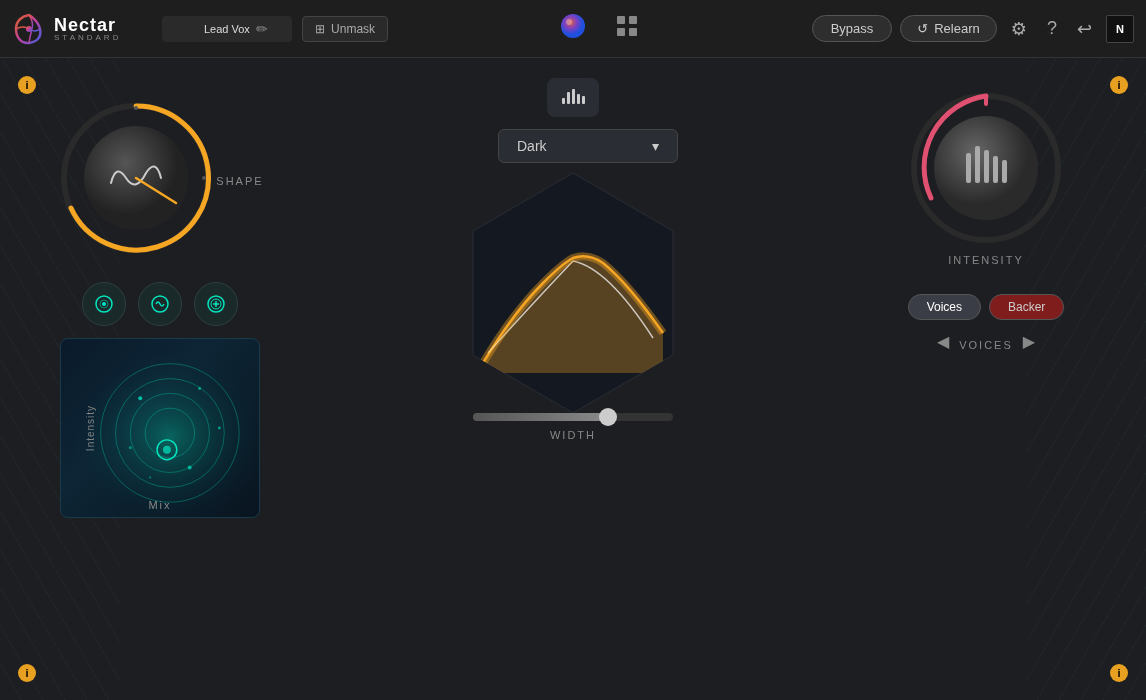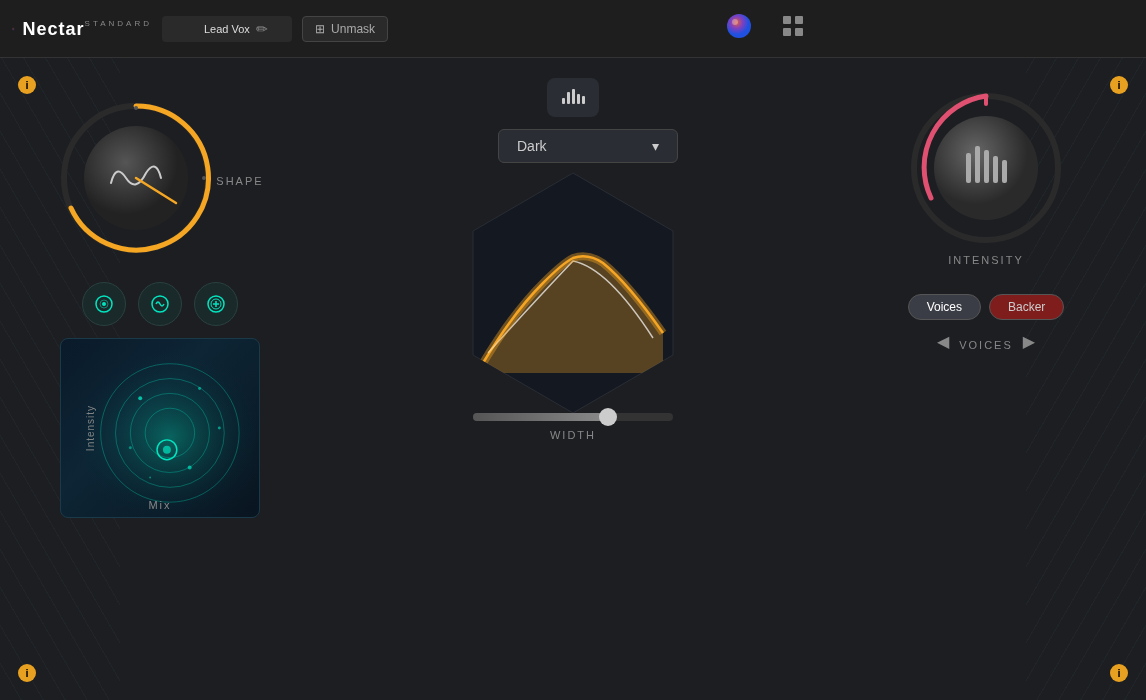--- a/index.html
+++ b/index.html
@@ -32,21 +32,21 @@
       width: 140px;
     }
 
     .logo-icon {
       width: 34px;
       height: 34px;
     }
 
     .logo-text {
       display: flex;
-      flex-direction: row;
+      flex-direction: column;
       line-height: 1;
       justify-content: center;
     }
 
     .logo-title {
       font-size: 18px;
       font-weight: bold;
       color: #fff;
       letter-spacing: 1px;
     }
@@ -537,20 +537,31 @@
     <button class="nav-icon-btn active">
       <svg width="28" height="28" viewBox="0 0 28 28">
         <rect x="4" y="4" width="8" height="8" rx="1" fill="#888"></rect>
         <rect x="16" y="4" width="8" height="8" rx="1" fill="#888"></rect>
         <rect x="4" y="16" width="8" height="8" rx="1" fill="#888"></rect>
         <rect x="16" y="16" width="8" height="8" rx="1" fill="#888"></rect>
       </svg>
     </button>
   </div>
 
+  <div class="right-controls">
+    <button class="bypass-btn">Bypass</button>
+    <button class="relearn-btn">
+      <span>↺</span>
+      <span>Relearn</span>
+    </button>
+    <button class="icon-btn">⚙</button>
+    <button class="icon-btn">?</button>
+    <button class="icon-btn">↩</button>
+    <div class="ni-logo">N</div>
+  </div>
 </div>
 
 <div class="main">
 
   <div class="hex-bg-left"></div>
   <div class="hex-bg-right"></div>
 
   <div class="info-dot top-left">i</div>
   <div class="info-dot top-right">i</div>
   <div class="info-dot bottom-left">i</div>

